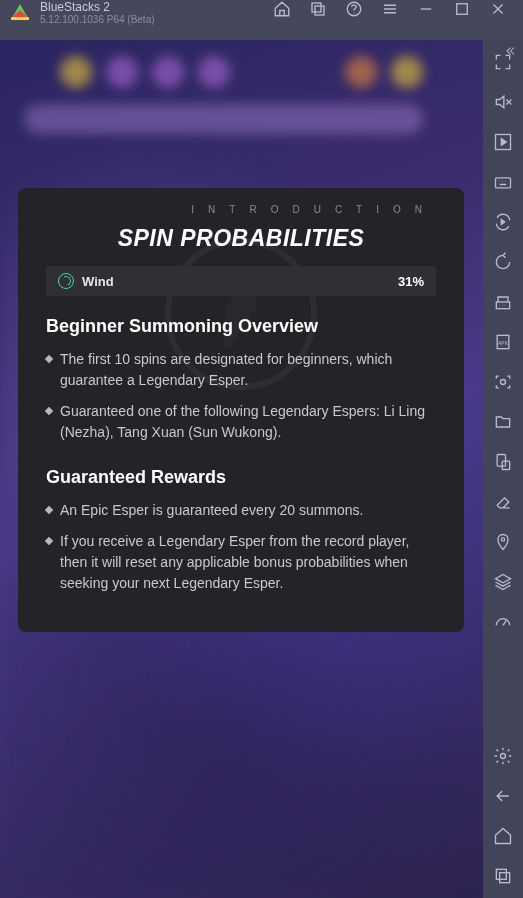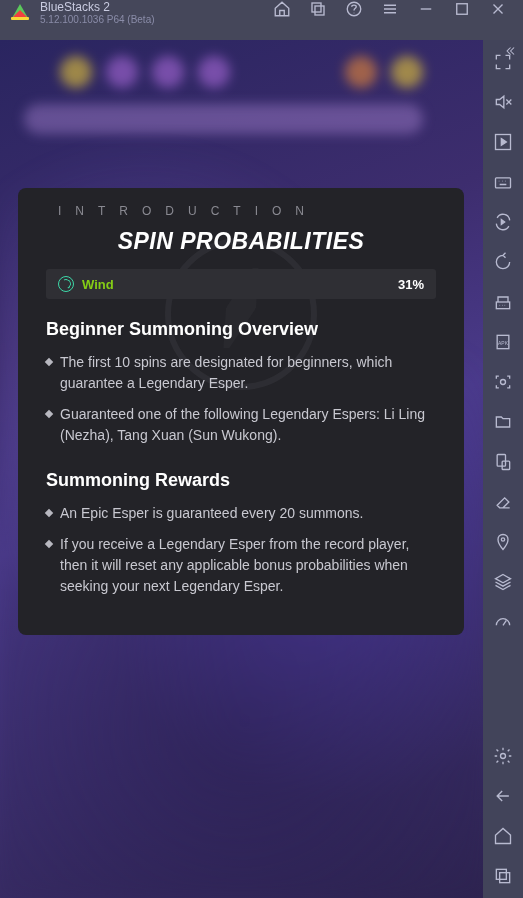--- a/index.html
+++ b/index.html
@@ -128,23 +128,23 @@
   top: 80px;
   left: 50%;
   transform: translateX(-50%) skewX(-20deg);
   width: 30px;
   height: 80px;
   background: rgba(120,120,130,0.08);
   clip-path: polygon(40% 0, 60% 0, 100% 50%, 60% 100%, 40% 100%, 0 50%);
   z-index: -1;
 }
 .intro-label {
-  text-align: left;
+  text-align: right;
   color: #8a8a92;
-  font-size: 12px;
+  font-size: 10px;
   letter-spacing: 14px;
   font-weight: 300;
   margin-bottom: 10px;
   margin-left: 12px;
 }
 .modal-title {
   text-align: center;
   color: #fff;
   font-size: 23px;
   font-weight: 800;
@@ -174,21 +174,21 @@
 .wind-icon::before {
   content: '';
   width: 8px;
   height: 8px;
   border: 1.5px solid #3dd8a8;
   border-radius: 50%;
   border-bottom-color: transparent;
   border-left-color: transparent;
   transform: rotate(20deg);
 }
-.prob-label { color: #84cc16; font-size: 13px; font-weight: 600; flex: 1; }
+.prob-label { color: #e5e5e5; font-size: 13px; font-weight: 600; flex: 1; }
 .prob-value { color: #fff; font-size: 13px; font-weight: 600; }
 .section-title {
   color: #fff;
   font-size: 18px;
   font-weight: 700;
   margin-bottom: 12px;
 }
 .bullet-list { list-style: none; margin-bottom: 24px; }
 .bullet-list li {
   position: relative;
@@ -271,21 +271,21 @@
     <div class="prob-row">
       <span class="wind-icon"></span>
       <span class="prob-label">Wind</span>
       <span class="prob-value">31%</span>
     </div>
     <div class="section-title">Beginner Summoning Overview</div>
     <ul class="bullet-list">
       <li>The first 10 spins are designated for beginners, which guarantee a Legendary Esper.</li>
       <li>Guaranteed one of the following Legendary Espers: Li Ling (Nezha), Tang Xuan (Sun Wukong).</li>
     </ul>
-    <div class="section-title">Summoning Rewards</div>
+    <div class="section-title">Guaranteed Rewards</div>
     <ul class="bullet-list">
       <li>An Epic Esper is guaranteed every 20 summons.</li>
       <li>If you receive a Legendary Esper from the record player, then it will reset any applicable bonus probabilities when seeking your next Legendary Esper.</li>
     </ul>
   </div>
 </div>
 
 <div class="sidebar">
   <svg class="sb-icon" viewBox="0 0 24 24">
       <path d="M4 9V4H9 M15 4H20V9 M20 15V20H15 M9 20H4V15"></path>

